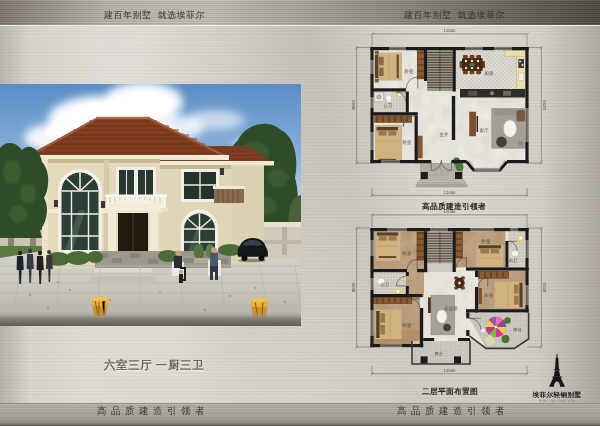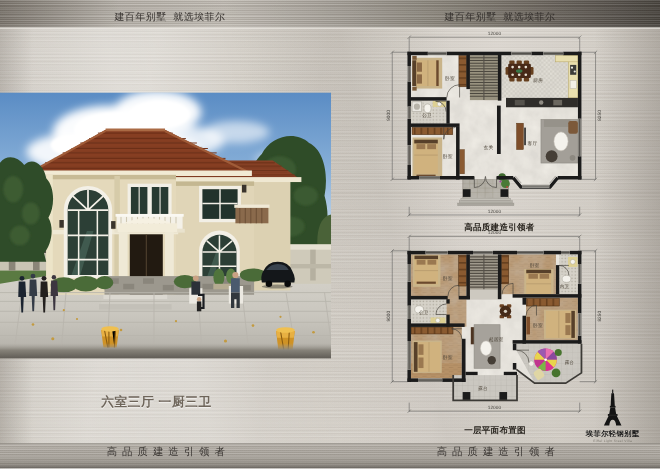--- a/index.html
+++ b/index.html
@@ -38,29 +38,29 @@
 <div id="page">
 
 <div id="bandtop" class="abs"></div>
 
 <div id="bandbot" class="abs"></div>
 
 <div class="abs hdr" style="left:104px;top:8.5px;">建百年别墅&nbsp;&nbsp;就选埃菲尔</div>
 
 <div class="abs hdr" style="left:404px;top:8.5px;">建百年别墅&nbsp;&nbsp;就选埃菲尔</div>
 
-<div class="abs sub" style="left:92px;top:357.5px;">六室三厅 一厨三卫</div>
+<div class="abs sub" style="left:104px;top:357.5px;font-family:Liberation Serif, serif;">六室三厅 一厨三卫</div>
 
 <div class="abs ftr" style="left:97px;top:405px;">高品质建造引领者</div>
 
 <div class="abs ftr" style="left:397px;top:405px;">高品质建造引领者</div>
 
 <div class="abs cap" style="left:422px;top:200.5px;">高品质建造引领者</div>
 
-<div class="abs cap" style="left:422px;top:385.5px;">一层平面布置图</div>
+<div class="abs cap" style="left:422px;top:385.5px;">二层平面布置图</div>
 
 <svg class="abs" style="left:0;top:84px;width:301px;height:242px" viewBox="0 84 301 242" preserveAspectRatio="none">
 <defs>
 <linearGradient id="sky" x1="0" y1="84" x2="0" y2="240" gradientUnits="userSpaceOnUse">
 <stop offset="0" stop-color="#5a8cc4"></stop>
           <stop offset="0.45" stop-color="#87afd8"></stop>
           <stop offset="0.8" stop-color="#c3d6e8"></stop>
           <stop offset="1" stop-color="#dde7ef"></stop>
 </linearGradient>
 <linearGradient id="pave" x1="0" y1="240" x2="0" y2="326" gradientUnits="userSpaceOnUse">

